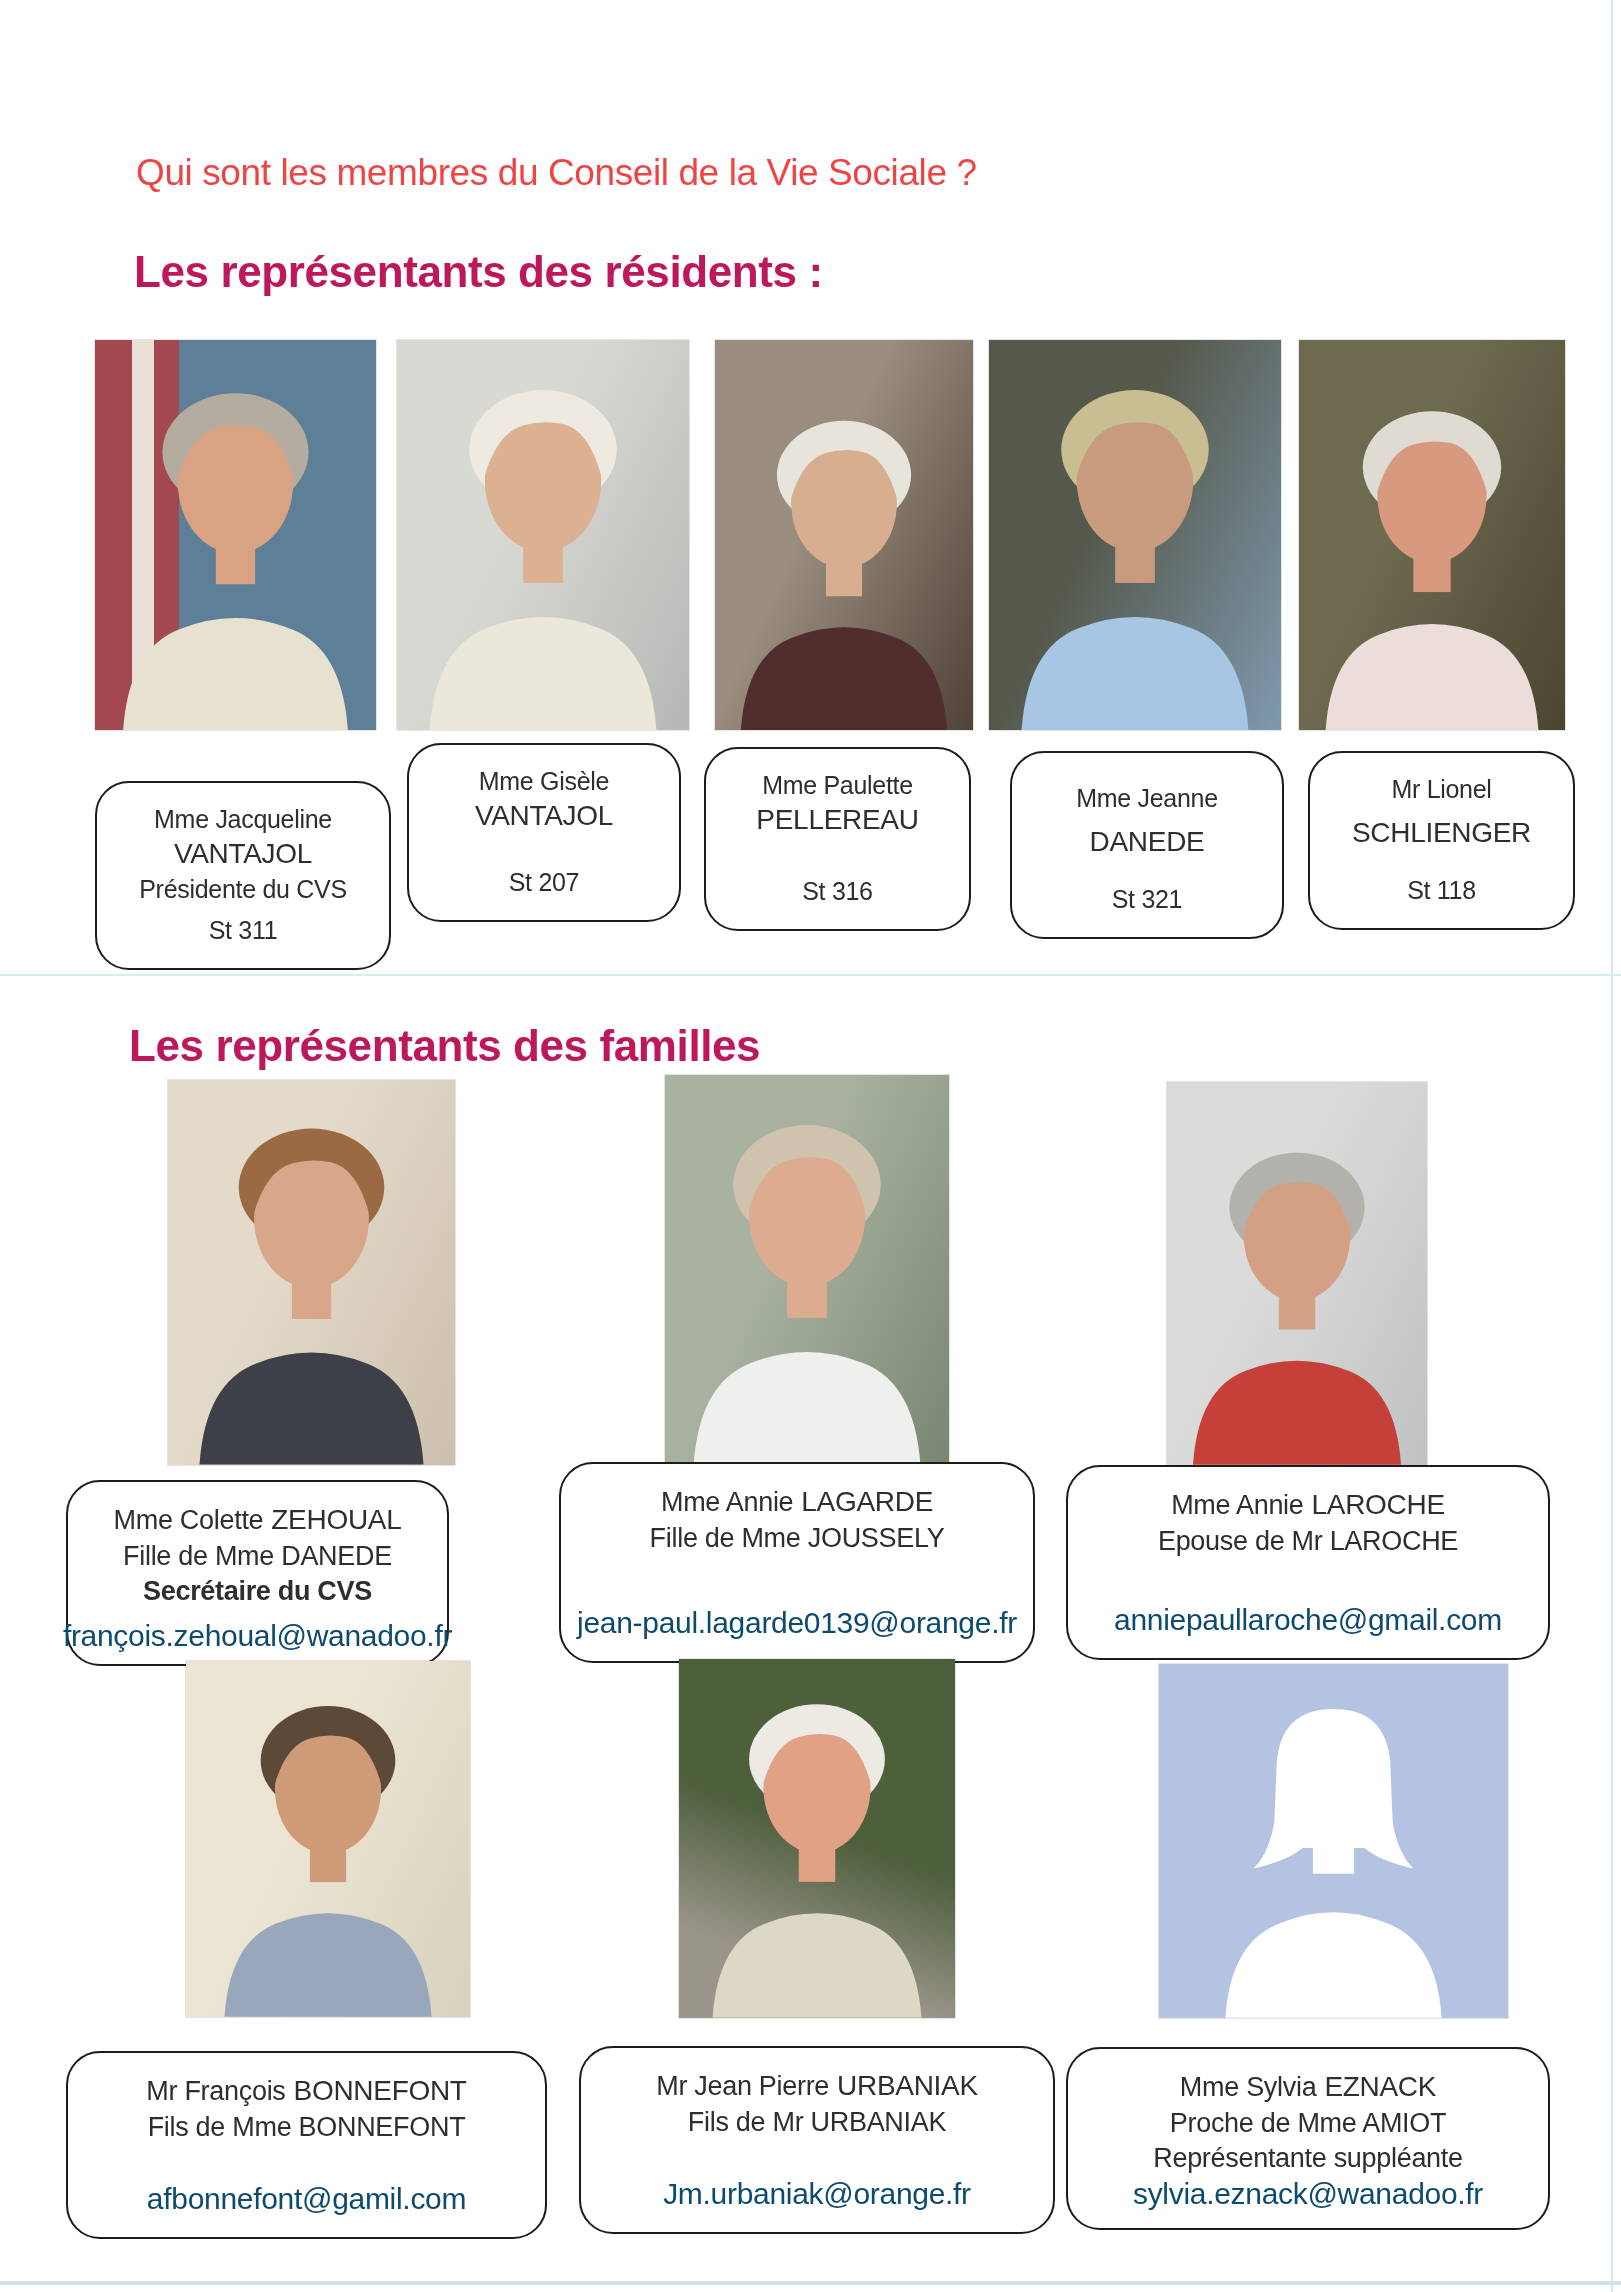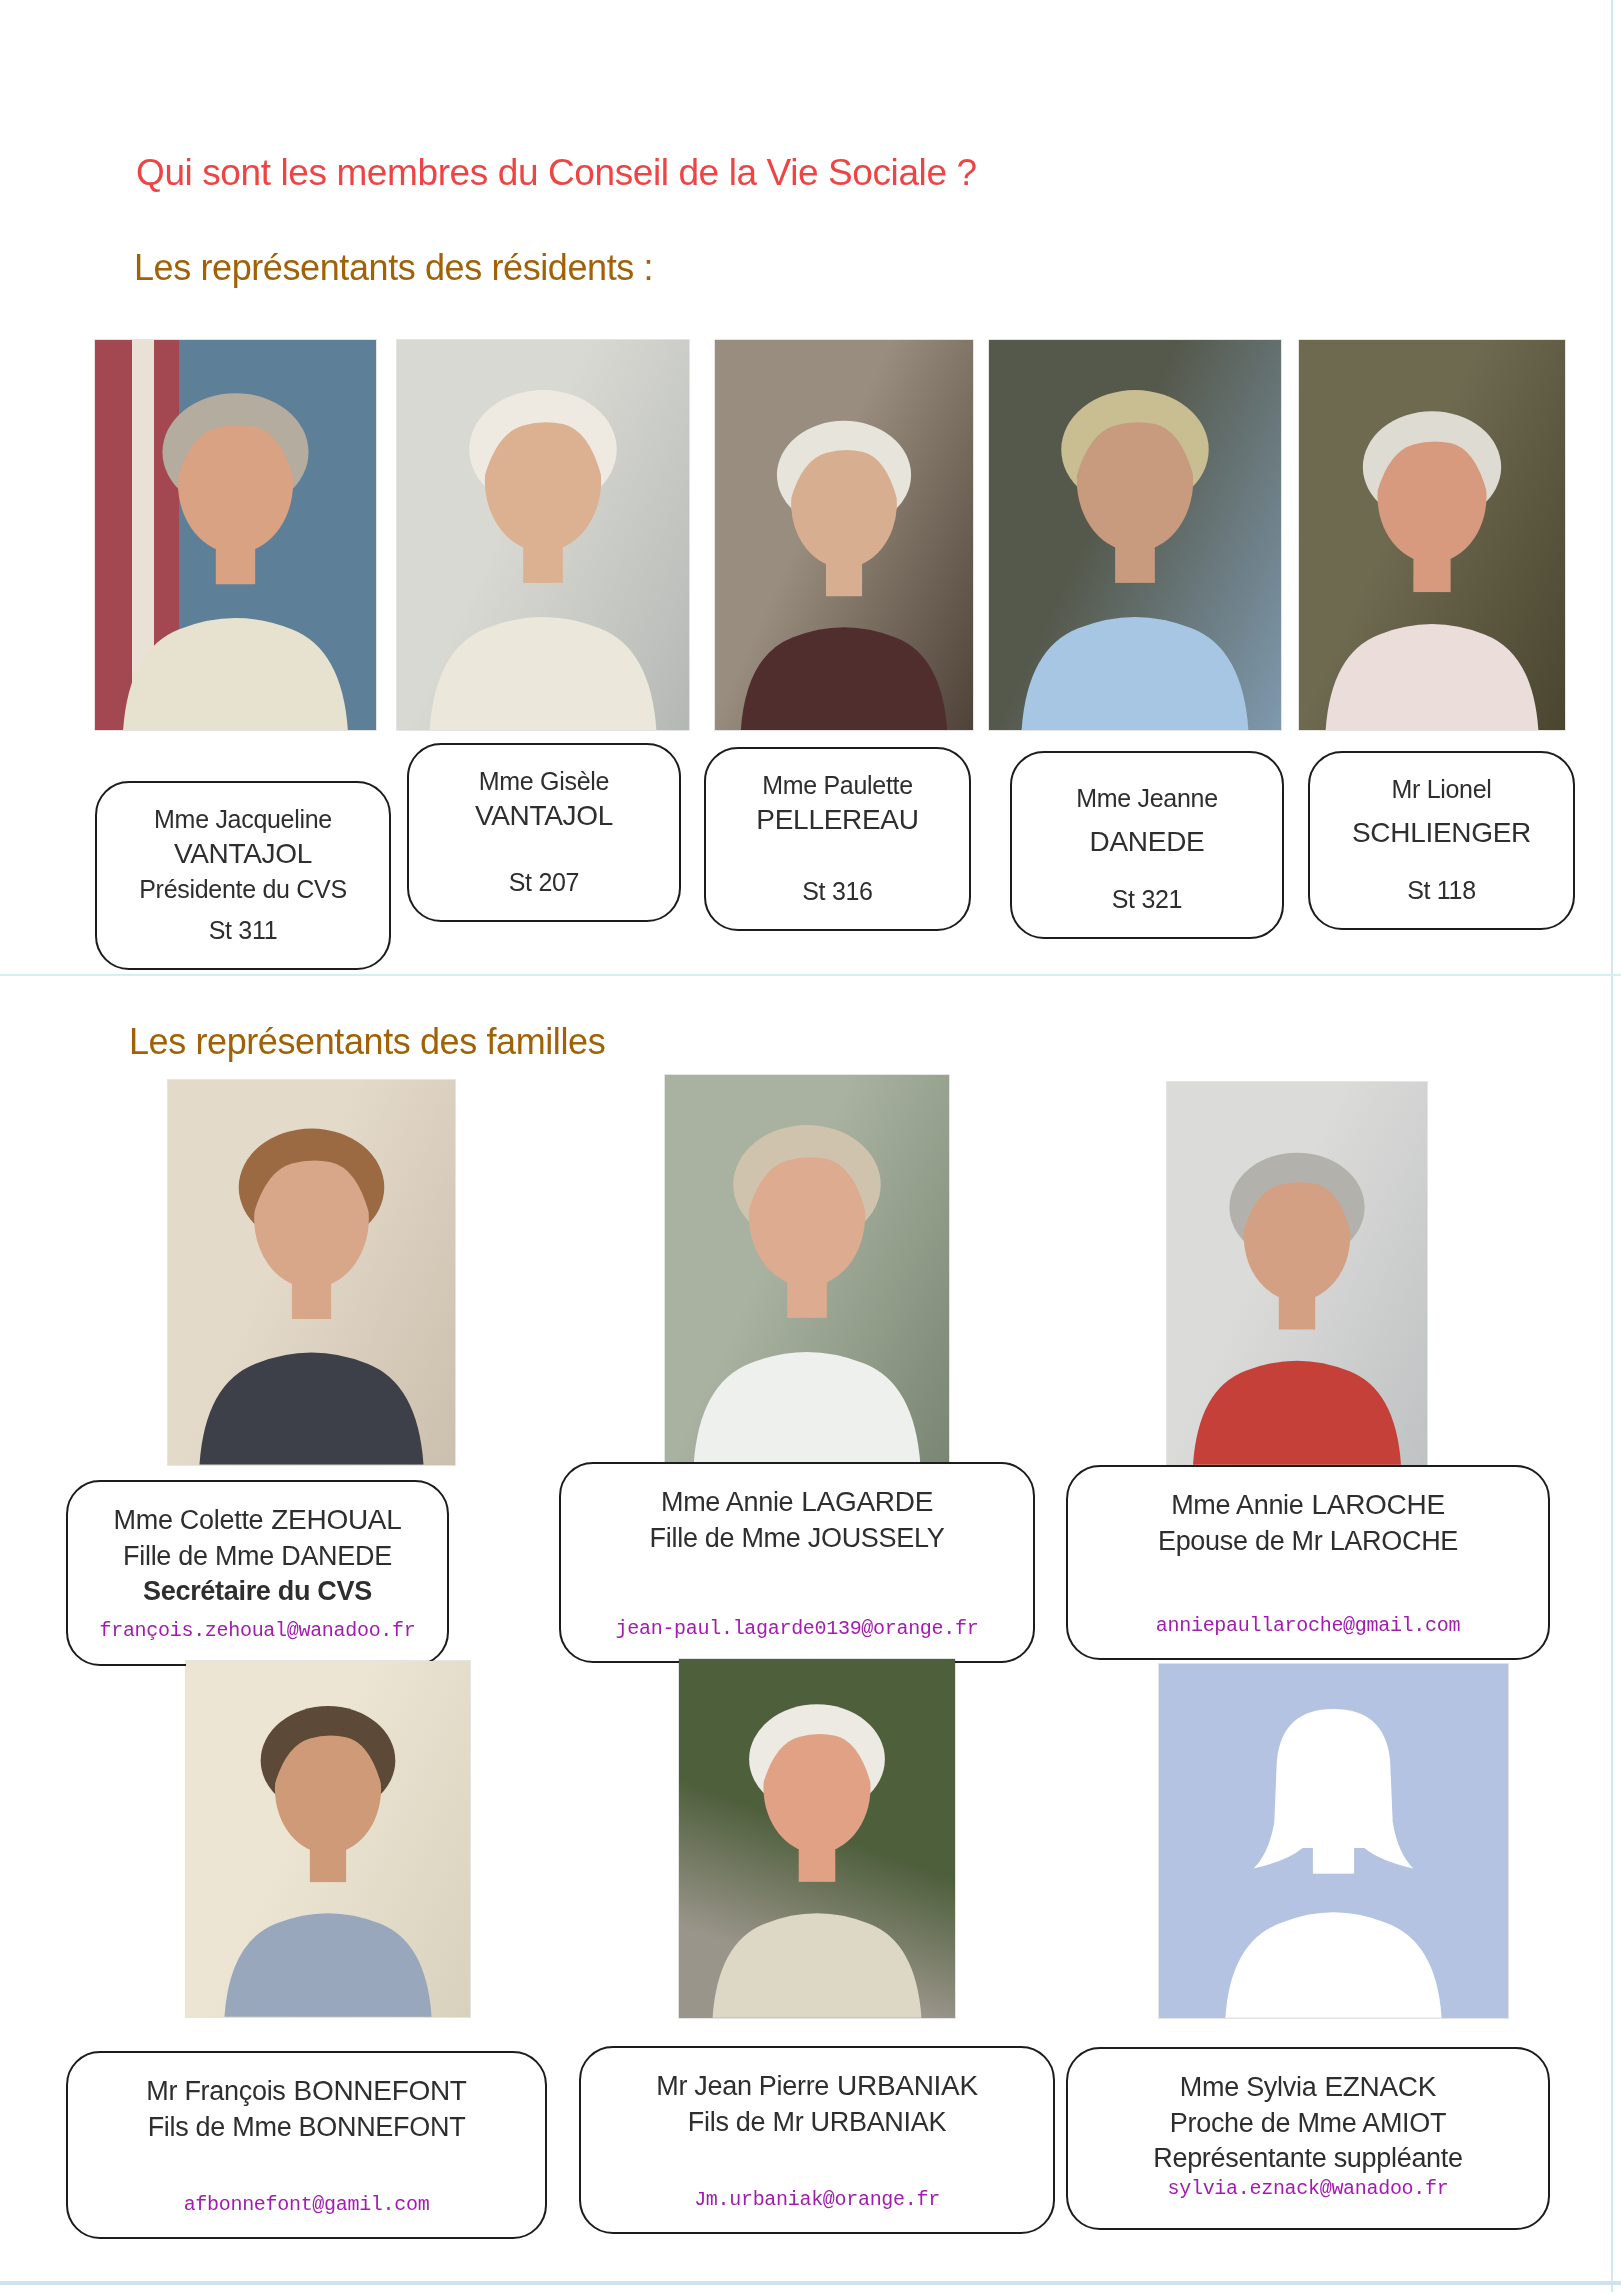--- a/index.html
+++ b/index.html
@@ -12,21 +12,21 @@
   
   .scanline-v{position:absolute;top:0;bottom:0;width:1.8px;background:#cfeaf0;}
   .scanline-h{position:absolute;left:0;right:0;height:1.8px;background:#d2eff3;}
   .scanline-h.bottom{height:3.6px;background:#cfe2ee;}
 
   .page-title{
     position:absolute;left:136px;top:152px;
     font-size:37px;letter-spacing:-0.4px;color:#ef4444;white-space:nowrap;
   }
   .section-heading{
-    position:absolute;font-size:36px;letter-spacing:-0.4px;color:#a16207;white-space:nowrap;
+    position:absolute;font-size:44px;letter-spacing:-0.4px;color:#be185d;white-space:nowrap;font-weight:bold;
   }
   #heading-residents{left:134px;top:247px;}
   #heading-familles{left:129px;top:996px;margin-top:25px;}
 
   
   .photo{
     position:absolute;overflow:hidden;
     background:linear-gradient(115deg,var(--bg1) 0%,var(--bg1) 40%,var(--bg2) 100%);
     box-shadow:0 0 0 0.9px rgba(0,0,0,.12);
   }
@@ -47,21 +47,21 @@
     display:flex;flex-direction:column;align-items:center;text-align:center;
     padding:19.7px 9px 21.5px 9px;box-sizing:border-box;letter-spacing:-0.3px;
   }
   .card .line{line-height:1.32;}
   .card .given,.card .role,.card .room,.card .relation{font-size:25px;}
   .card .surname-line{font-size:28px;}
   .fam .line{font-size:27px;}
   .fam .surname{font-size:28px;}
   .fam .prefix{margin-right:8px;}
   .role-strong{font-weight:bold;}
-  .email{font-size:20px;color:#a21caf;cursor:pointer;font-family:Liberation Mono, monospace;}
+  .email{font-size:30px;color:#0c4a6e;cursor:pointer;}
   .spacer{flex:1 1 auto;min-height:3.6px;}
   .spacer.small{flex:0 0 9px;}
 </style>
 </head>
 <body>
 
 <svg width="0" height="0" style="position:absolute" aria-hidden="true">
   <defs>
     <g id="silh">
       <ellipse cx="50" cy="33" rx="26" ry="21" fill="var(--hair)"></ellipse>

